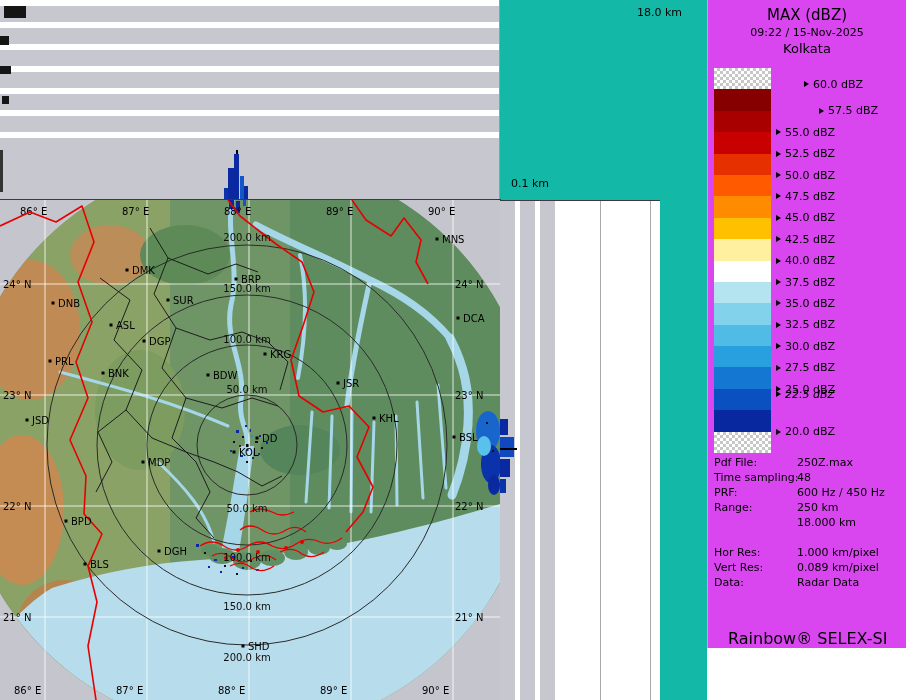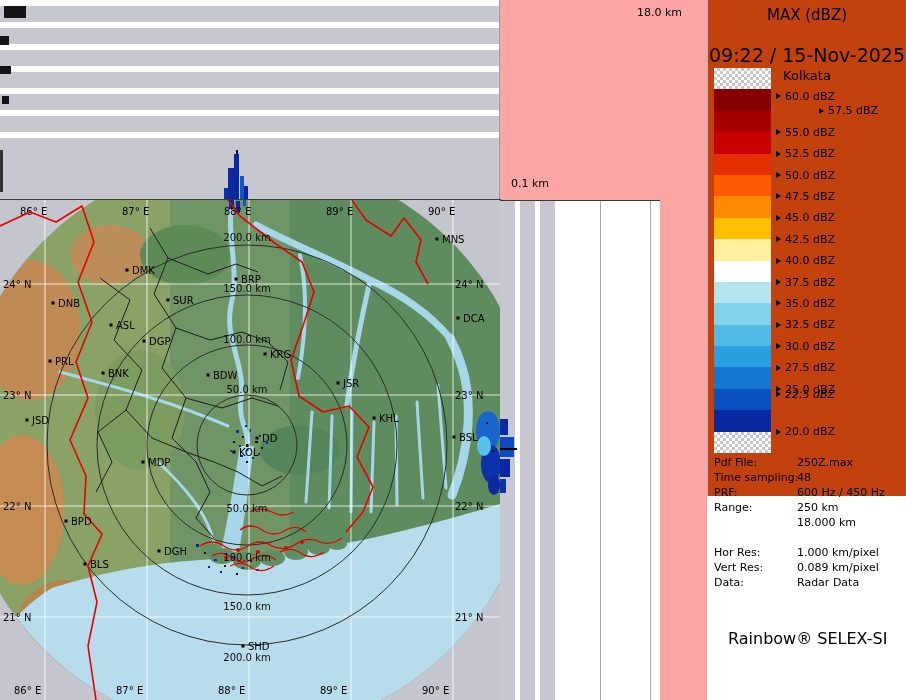--- a/index.html
+++ b/index.html
@@ -1,41 +1,41 @@
 <!DOCTYPE html>
 <html><head>
 <meta charset="utf-8">
 <style>
   *{margin:0;padding:0;box-sizing:border-box}
   html,body{width:906px;height:700px;overflow:hidden}
   body{position:relative;font-family:"DejaVu Sans",sans-serif;background:#fff;color:#000}
   .abs{position:absolute}
-  #radar-pane{left:0;top:0;width:707px;height:700px;background:#fca5a5}
+  #radar-pane{left:0;top:0;width:707px;height:700px;background:#14b8a6}
   #top-panel{left:0;top:0;width:500px;height:200px;background:#c7c7cf;border-right:1px solid #9a9aa2}
   #top-panel .stripes{left:0;top:0;width:100%;height:148px;
     background:repeating-linear-gradient(180deg,#ffffff 0 6px,#c7c7cf 6px 22px)}
   .mark{position:absolute;background:#151515}
   .echo{position:absolute}
   #right-panel{left:500px;top:200px;width:160px;height:500px;background:#fff;border-top:1px solid #3a3a3a}
   #right-panel .gray-zone{left:0;top:0;width:60px;height:499px;
     background:repeating-linear-gradient(90deg,#c7c7cf 0 15px,#ffffff 15px 20px)}
   .vline{position:absolute;width:1px;background:#a9a9a9}
   #map-wrap{left:0;top:199px;width:501px;height:501px;border-top:1px solid #3a3a3a;border-right:1px solid #3a3a3a}
   .height-label{font-size:11px;color:#000;white-space:nowrap}
   #hl-top{left:637px;top:6px}
   #hl-bottom{left:511px;top:177px}
   svg text{font-family:"DejaVu Sans",sans-serif}
   .geo-label{font-size:10px;fill:#000}
   .city-label{font-size:10px;fill:#000}
   .ring-label{font-size:10px;fill:#0d0d0d}
   .gridline{stroke:#ffffff;stroke-width:1;opacity:.8}
-  #legend{left:707px;top:0;width:199px;height:496px;background:#c2410c;border-left:1px solid #b5b5b5}
+  #legend{left:707px;top:0;width:199px;height:648px;background:#d946ef;border-left:1px solid #b5b5b5}
   .lg-header{text-align:center;padding-top:6px}
   .lg-title{font-size:15px}
-  .lg-dt{font-size:19px;margin-top:20px}
+  .lg-dt{font-size:11px;margin-top:2px}
   .lg-site{font-size:13px;margin-top:2px}
   #colorbar{left:6px;top:68px;width:57px}
   .band{width:57px;height:21.4px}
   .checker{background:conic-gradient(#c7c7c7 0 25%,#fff 0 50%,#c7c7c7 0 75%,#fff 0);background-size:6px 6px}
   #scale-labels{left:68px;top:68px;width:128px;height:400px}
   .scale-row{position:absolute;display:flex;align-items:center;gap:4px;font-size:11px;height:12px;white-space:nowrap}
   .arr{width:0;height:0;border-left:5px solid #000;border-top:3px solid transparent;border-bottom:3px solid transparent}
   #metadata{left:6px;top:456px;width:190px;font-size:11px}
   .meta-row{position:relative;height:15px;white-space:nowrap}
   .meta-value{position:absolute;left:83px}
@@ -325,21 +325,21 @@
       <div class="band" style="background: rgb(180, 228, 240);"></div>
       <div class="band" style="background: rgb(130, 210, 236);"></div>
       <div class="band" style="background: rgb(80, 188, 230);"></div>
       <div class="band" style="background: rgb(40, 160, 224);"></div>
       <div class="band" style="background: rgb(20, 120, 210);"></div>
       <div class="band" style="background: rgb(10, 80, 192);"></div>
       <div class="band" style="background: rgb(8, 40, 160);"></div>
       <div class="band checker"></div>
     </div>
   <div id="scale-labels" class="abs">
-      <div class="scale-row" style="top: 22px;">
+      <div class="scale-row" style="top: 10px; margin-left: 28px;">
         <span class="arr"></span>
         <span>60.0 dBZ</span>
       </div>
       <div class="scale-row" style="top: 36.8px; padding-left: 43px;">
         <span class="arr"></span>
         <span>57.5 dBZ</span>
       </div>
       <div class="scale-row" style="top: 58.2px;">
         <span class="arr"></span>
         <span>55.0 dBZ</span>

